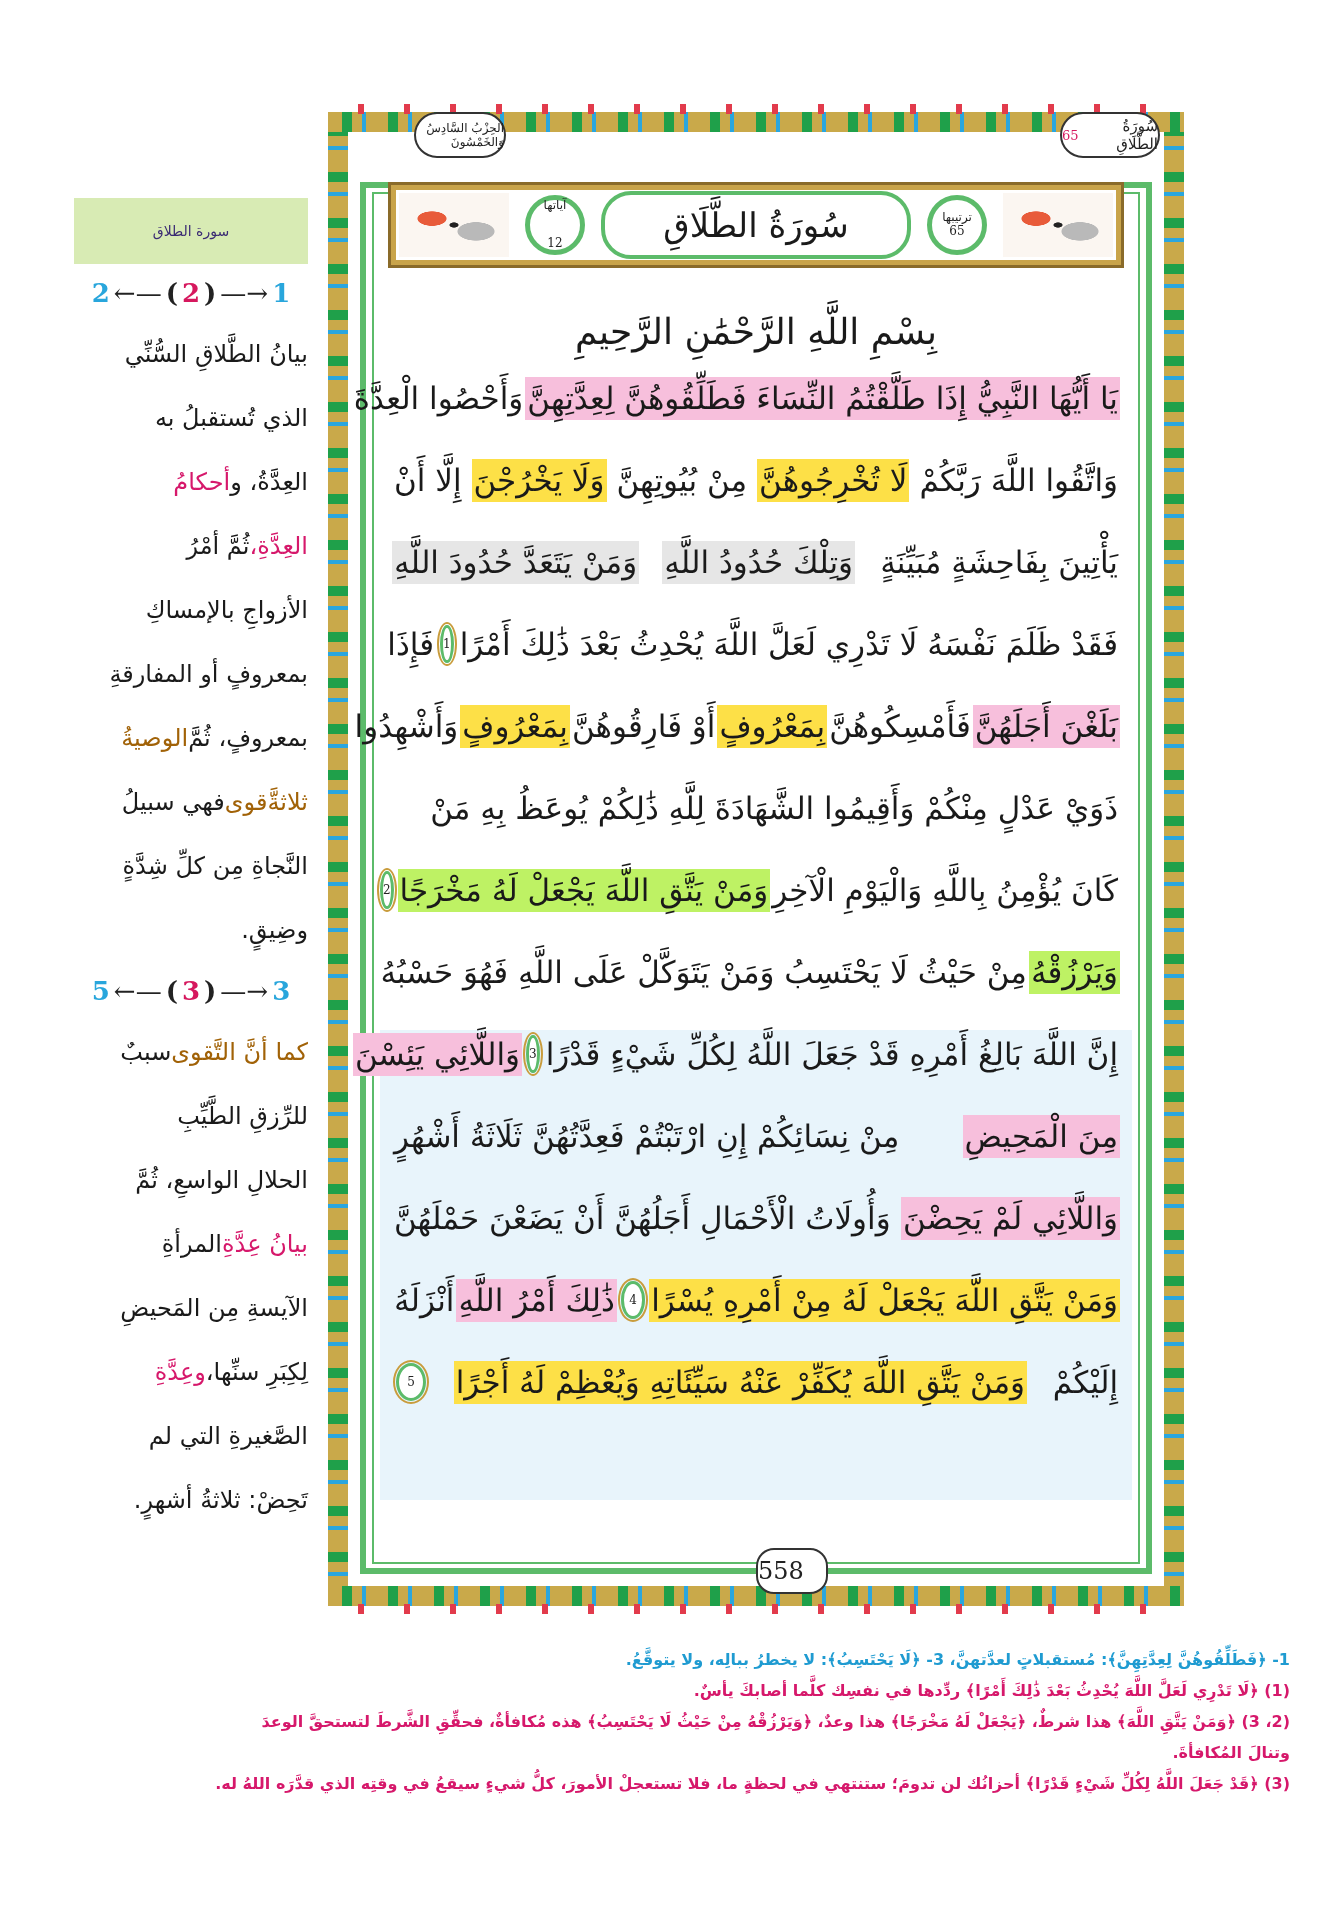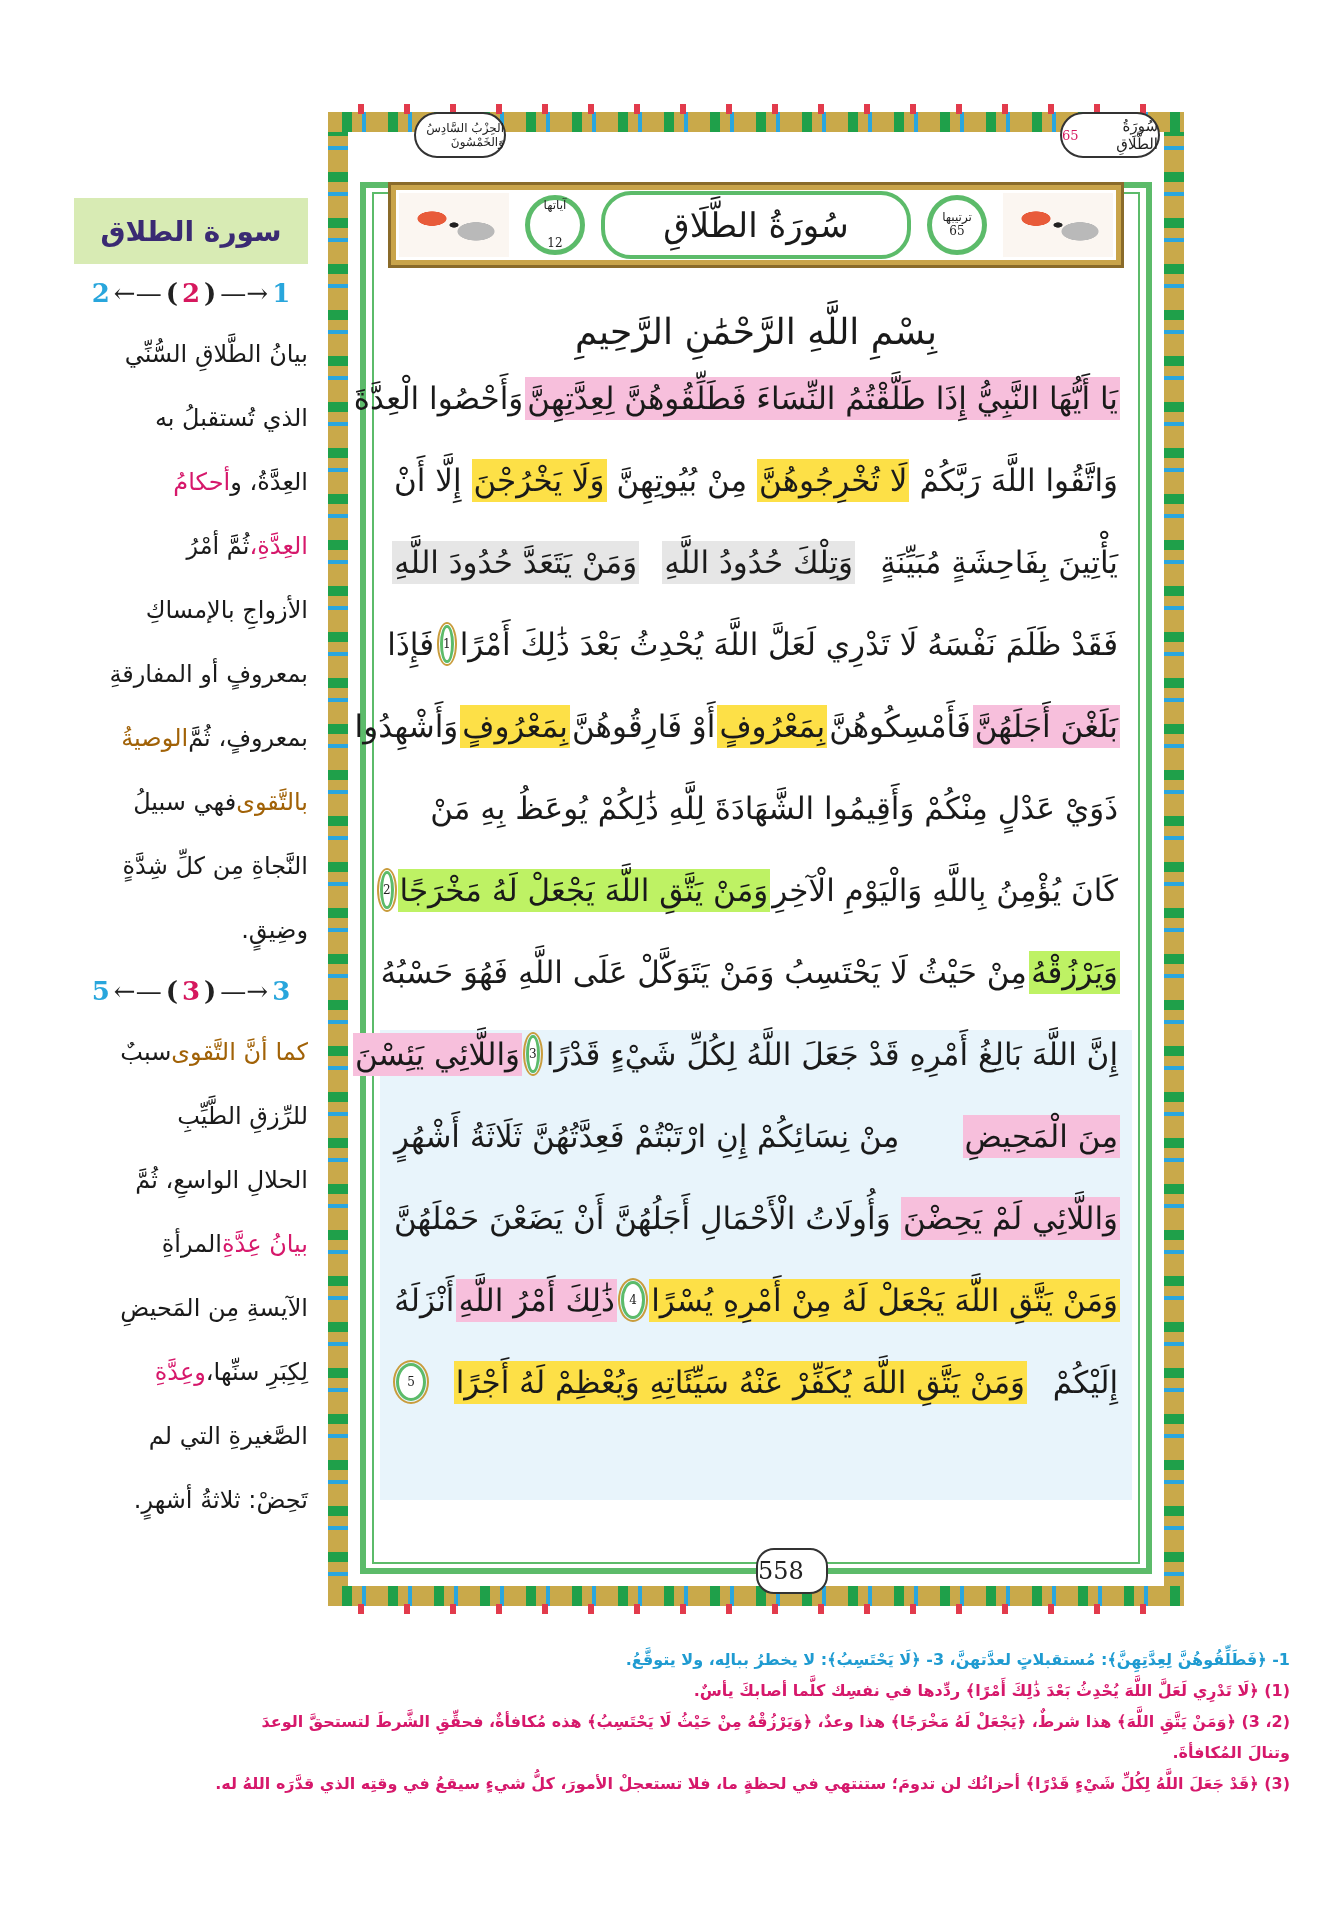--- a/index.html
+++ b/index.html
@@ -106,21 +106,21 @@
     position: absolute; left: 756px; top: 1548px; width: 72px; height: 46px;
     border: 2px solid #333; border-radius: 18px; background: #fff;
     display: flex; align-items: center; justify-content: flex-start;
     font-family: "DejaVu Serif", serif; font-size: 24px; color: #222;
   }
 
   
   .sidebar { position: absolute; left: 74px; top: 198px; width: 234px; direction: rtl; }
   .sidebar-title {
     height: 66px; background: #d8ebb4; display: flex; align-items: center; justify-content: center;
-    font-family: "DejaVu Sans", sans-serif; font-weight: bold; font-size: 28px; color: #3a2a73;
+    font-family: "DejaVu Sans", sans-serif; font-weight: normal; font-size: 14px; color: #3a2a73;
   }
   .sidebar-range {
     direction: ltr; display: flex; align-items: center; justify-content: center; gap: 4px;
     height: 58px; font-family: "DejaVu Serif", serif; font-weight: bold; font-size: 26px;
   }
   .sidebar-range .end { color: #29a6dc; }
   .sidebar-range .mid { color: #d6185e; }
   .sidebar-range .arrow { color: #222; font-weight: normal; }
   .sidebar-range .paren { color: #222; }
   .sidebar-line {
@@ -277,21 +277,21 @@
         <span>الأزواجِ بالإمساكِ</span>
       </div>
       <div class="sidebar-line">
         <span>بمعروفٍ أو المفارقةِ</span>
       </div>
       <div class="sidebar-line">
         <span>بمعروفٍ، ثُمَّ </span>
         <span class="c-blue">الوصيةُ</span>
       </div>
       <div class="sidebar-line">
-        <span class="c-blue">بالتَّقوى</span>
+        <span class="c-blue">ثلاثةَّقوى</span>
         <span> فهي سبيلُ</span>
       </div>
       <div class="sidebar-line">
         <span>النَّجاةِ مِن كلِّ شِدَّةٍ</span>
       </div>
       <div class="sidebar-line">
         <span>وضِيقٍ.</span>
       </div>
       <div class="sidebar-range">
         <span class="end">5</span>

